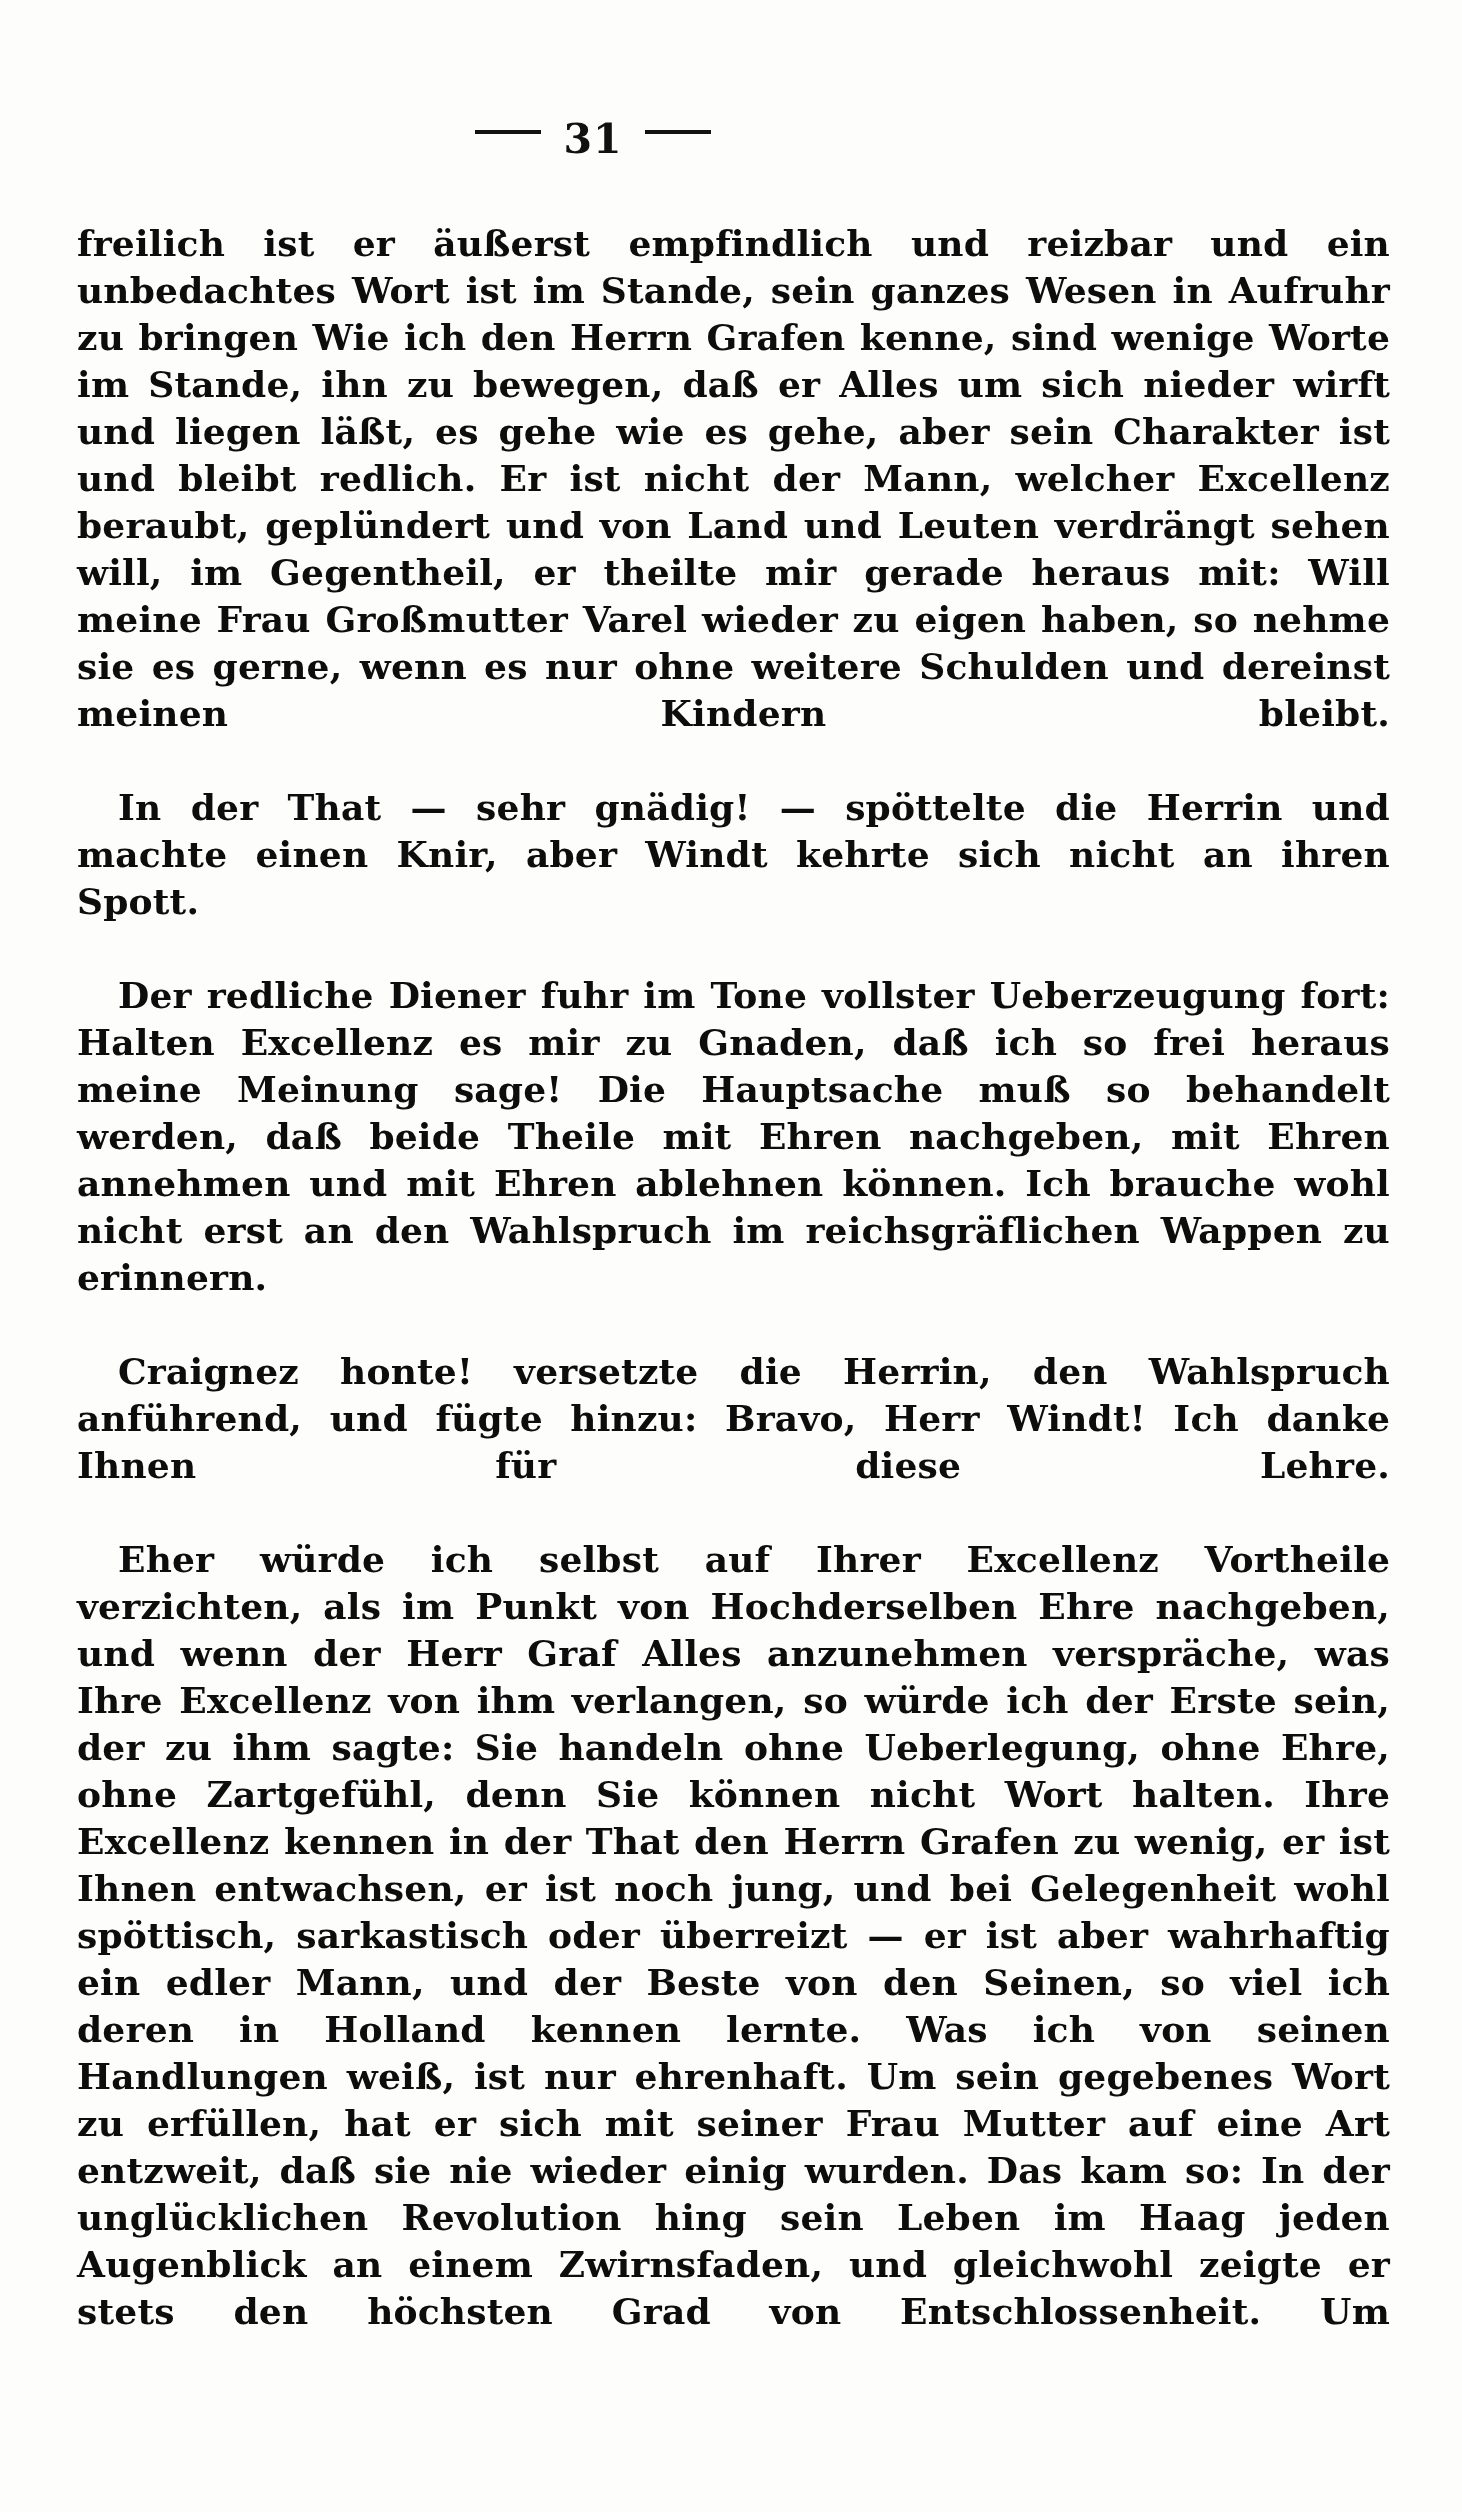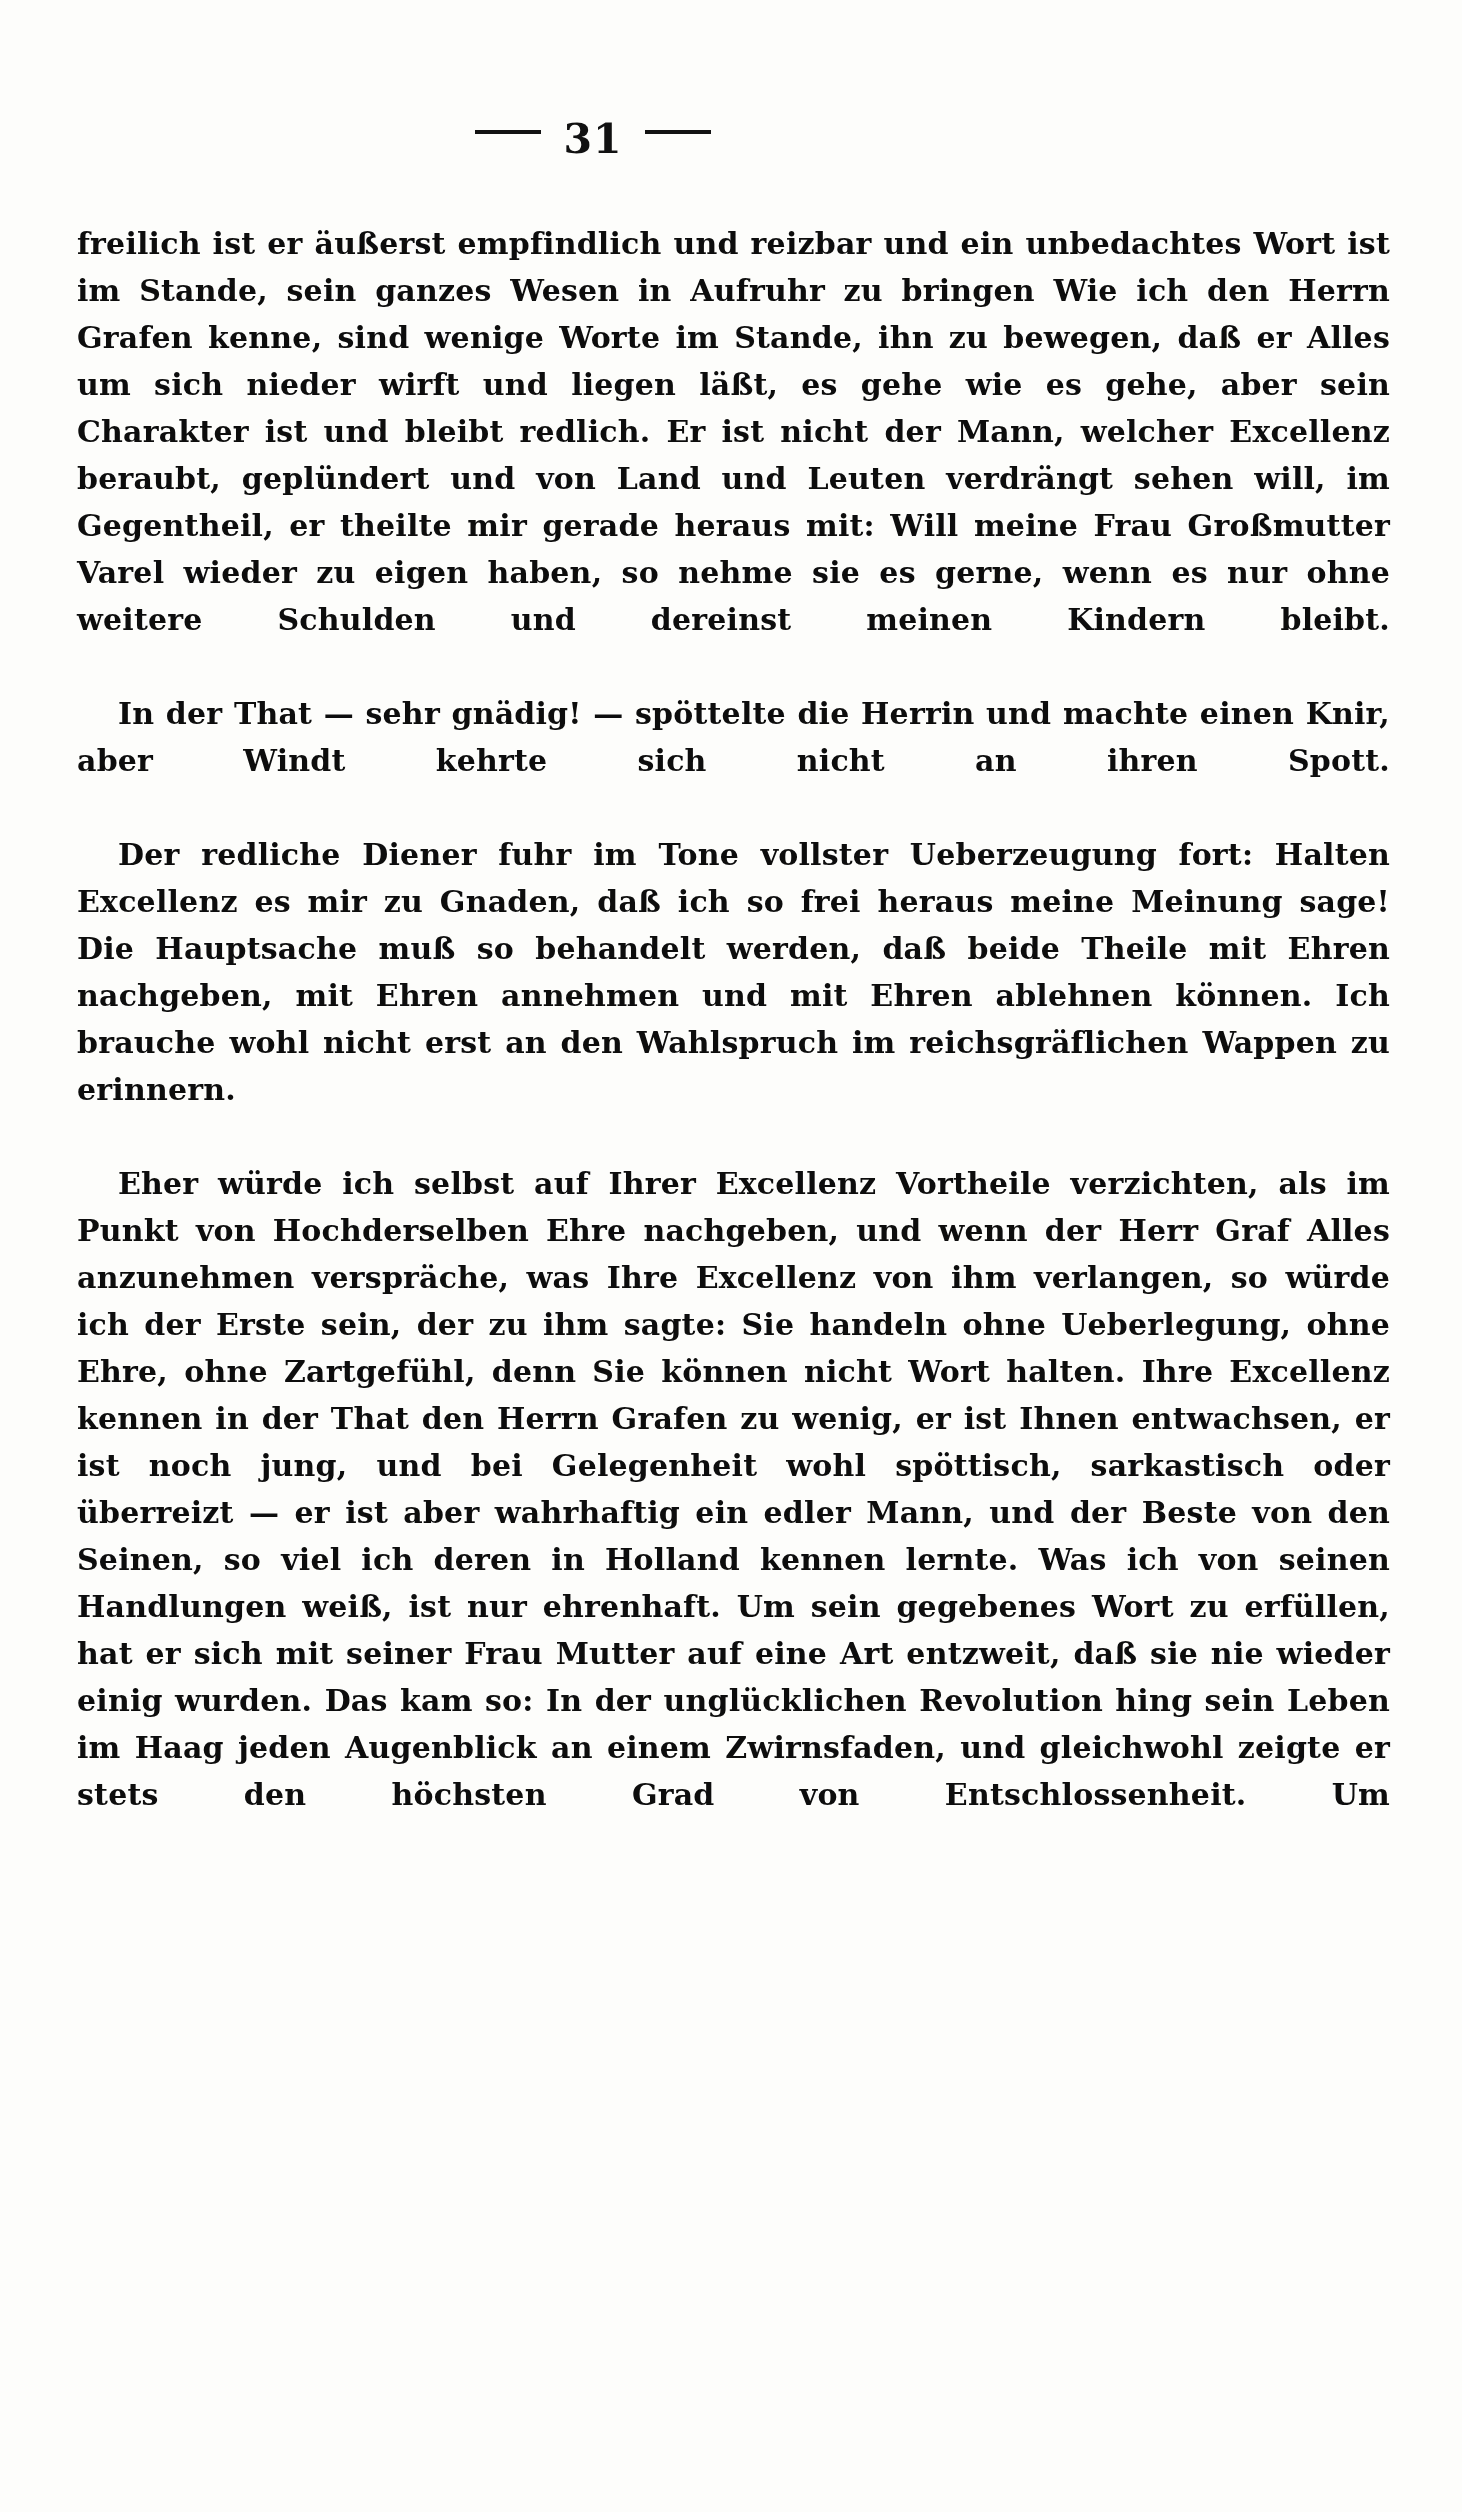--- a/index.html
+++ b/index.html
@@ -60,21 +60,21 @@
   
   .textblock {
     position: absolute;
     top: 220px;
     left: 77px;
     width: 1313px;
   }
 
   p.para {
     margin: 0 0 0 0;
-    font-size: 30px;
+    font-size: 36px;
     line-height: 47px;
     text-align: justify;
     text-justify: inter-word;
     font-weight: 600;
     letter-spacing: 0.2px;
     word-spacing: 0.9px;
     
     font-family: "DejaVu Serif", "Liberation Serif", serif;
     font-synthesis: none;
   }
@@ -101,17 +101,18 @@
 <div class="page">
 
   <div class="page-header">
     <span class="rule-left"></span><span class="page-number">31</span><span class="rule-right"></span>
   </div>
 
   <div class="textblock">
     <p class="para fraktur">freilich ist er äußerst empfindlich und reizbar und ein unbedachtes Wort ist im Stande, sein ganzes Wesen in Aufruhr zu bringen  Wie ich den Herrn Grafen kenne, sind wenige Worte im Stande, ihn zu bewegen, daß er Alles um sich nieder wirft und liegen läßt, es gehe wie es gehe, aber sein Charakter ist und bleibt redlich.  Er ist nicht der Mann, welcher Excellenz beraubt, geplündert und von Land und Leuten verdrängt sehen will, im Gegentheil, er theilte mir gerade heraus mit: Will meine Frau Großmutter Varel wieder zu eigen haben, so nehme sie es gerne, wenn es nur ohne weitere Schulden und dereinst meinen Kindern bleibt.</p>
     <p class="para fraktur indent">In der That — sehr gnädig! — spöttelte die Herrin und machte einen Knir, aber Windt kehrte sich nicht an ihren Spott.</p>
     <p class="para fraktur indent">Der redliche Diener fuhr im Tone vollster Ueberzeugung fort: Halten Excellenz es mir zu Gnaden, daß ich so frei heraus meine Meinung sage!  Die Hauptsache muß so behandelt werden, daß beide Theile mit Ehren nachgeben, mit Ehren annehmen und mit Ehren ablehnen können.  Ich brauche wohl nicht erst an den Wahlspruch im reichsgräflichen Wappen zu erinnern.</p>
+    <p class="para fraktur indent">Craignez honte! versetzte die Herrin, den Wahlspruch anführend, und fügte hinzu:  Bravo, Herr Windt!  Ich danke Ihnen für diese Lehre.</p>
     <p class="para fraktur indent">Eher würde ich selbst auf Ihrer Excellenz Vortheile verzichten, als im Punkt von Hochderselben Ehre nachgeben, und wenn der Herr Graf Alles anzunehmen verspräche, was Ihre Excellenz von ihm verlangen, so würde ich der Erste sein, der zu ihm sagte: Sie handeln ohne Ueberlegung, ohne Ehre, ohne Zartgefühl, denn Sie können nicht Wort halten.  Ihre Excellenz kennen in der That den Herrn Grafen zu wenig, er ist Ihnen entwachsen, er ist noch jung, und bei Gelegenheit wohl spöttisch, sarkastisch oder überreizt — er ist aber wahrhaftig ein edler Mann, und der Beste von den Seinen, so viel ich deren in Holland kennen lernte.  Was ich von seinen Handlungen weiß, ist nur ehrenhaft.  Um sein gegebenes Wort zu erfüllen, hat er sich mit seiner Frau Mutter auf eine Art entzweit, daß sie nie wieder einig wurden.  Das kam so: In der unglücklichen Revolution hing sein Leben im Haag jeden Augenblick an einem Zwirnsfaden, und gleichwohl zeigte er stets den höchsten Grad von Entschlossenheit.  Um</p>
   </div>
 
 </div>
 
 
 </body></html>

